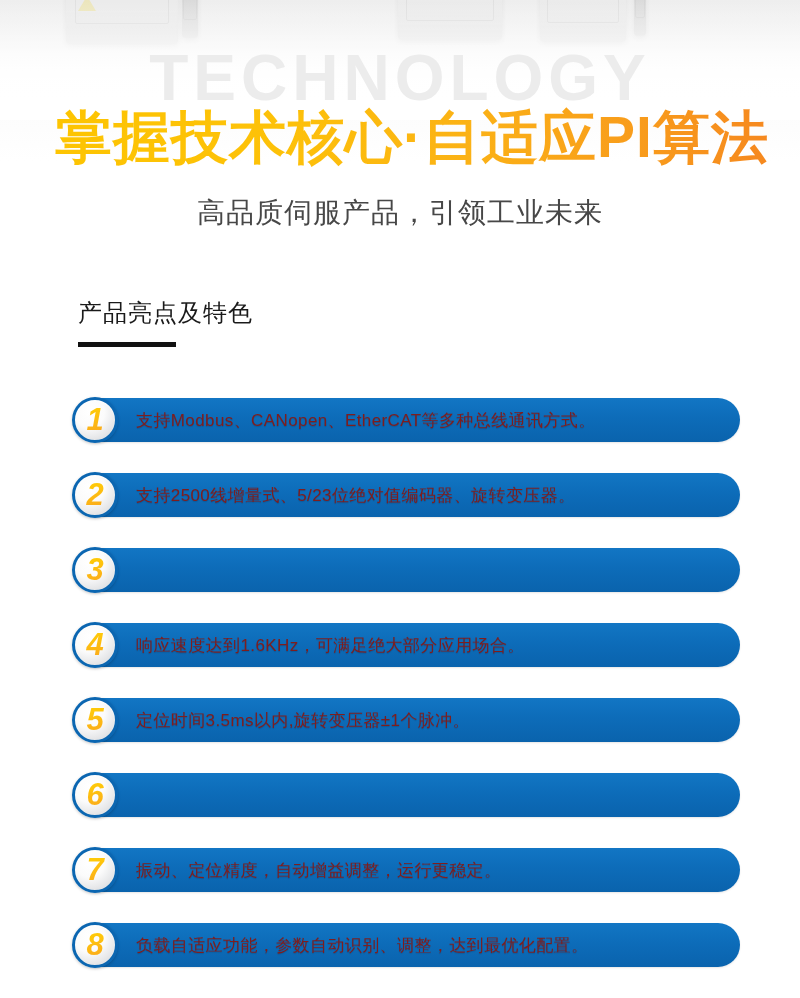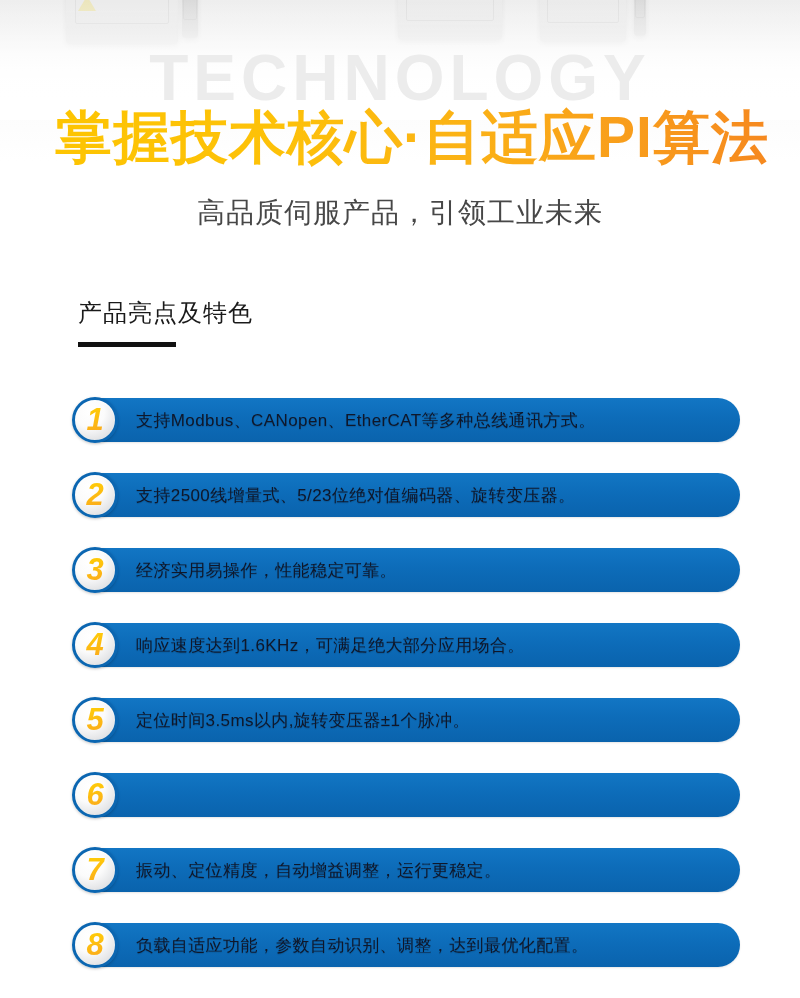--- a/index.html
+++ b/index.html
@@ -177,21 +177,21 @@
   }
 
   .feature-text {
     position: absolute;
     left: 136px;
     top: 0;
     height: 44px;
     display: flex;
     align-items: center;
     font-size: 17px;
-    color: #0f172a;
+    color: #7f1d1d;
     letter-spacing: .4px;
     white-space: nowrap;
     text-shadow: 0 1px 1px rgba(0,0,0,.15);
   }
 
   
   .badge {
     position: absolute;
     left: 72px;
     top: -1px;
@@ -269,21 +269,20 @@
     </div>
     <div class="feature-text">支持2500线增量式、5/23位绝对值编码器、旋转变压器。</div>
   </div>
 
   <div class="feature-row">
     <div class="feature-bar"></div>
     <div class="badge">
       <div class="ring"></div>
       <div class="num">3</div>
     </div>
-    <div class="feature-text">经济实用易操作，性能稳定可靠。</div>
   </div>
 
   <div class="feature-row">
     <div class="feature-bar"></div>
     <div class="badge">
       <div class="ring"></div>
       <div class="num">4</div>
     </div>
     <div class="feature-text">响应速度达到1.6KHz，可满足绝大部分应用场合。</div>
   </div>

